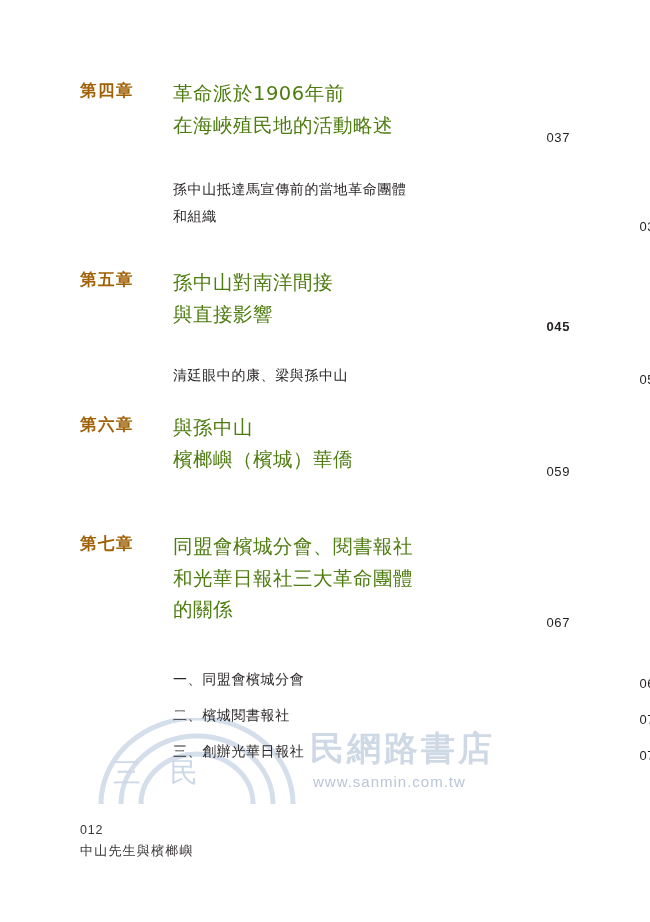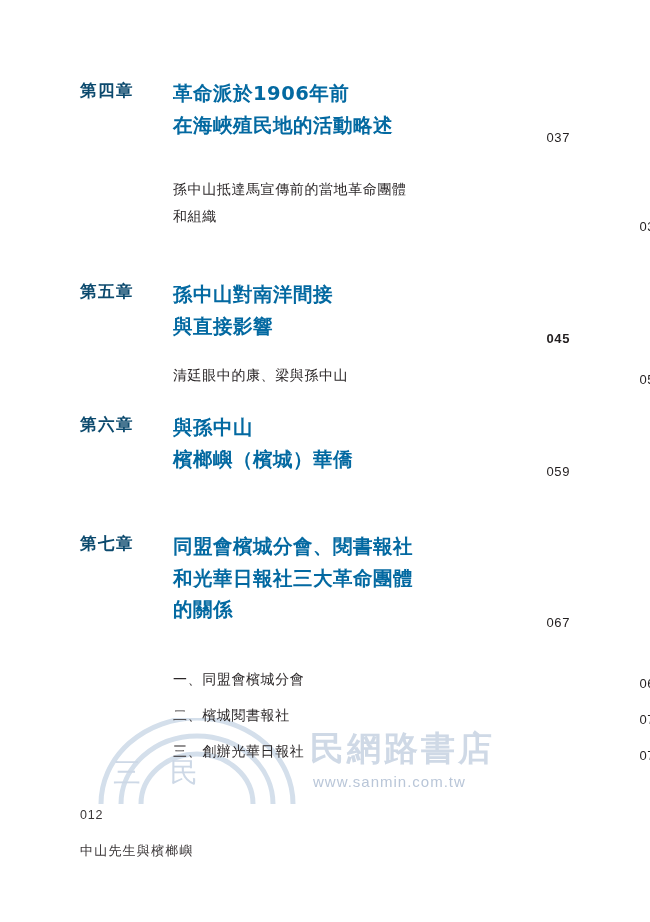--- a/index.html
+++ b/index.html
@@ -85,30 +85,30 @@
   .entry-row {
     display: flex;
     align-items: flex-start;
   }
   .ch-label {
     width: 93px;
     flex: 0 0 93px;
     font-size: 16.5px;
     font-weight: bold;
     letter-spacing: 1.5px;
-    color: #0c4a6e;
+    color: #a16207;
     line-height: 1.6;
     white-space: nowrap;
   }
   .ch-title {
     flex: 1 1 auto;
     font-size: 19.5px;
-    font-weight: bold;
+    font-weight: normal;
     letter-spacing: 0.5px;
-    color: #0369a1;
+    color: #4d7c0f;
     line-height: 1.62;
   }
   .ch-title .line {
     display: block;
     white-space: nowrap;
   }
   .page-num {
     position: absolute;
     right: 0;
     font-size: 13px;
@@ -136,21 +136,21 @@
     position: absolute;
     left: 80px;
     bottom: 62px;
     z-index: 2;
   }
   .folio {
     font-size: 12.5px;
     color: #3a3637;
     letter-spacing: 0.8px;
     font-family: "Liberation Sans", sans-serif;
-    margin-bottom: 20px;
+    margin-bottom: 5px;
   }
   .book-title {
     font-size: 13px;
     color: #3a3637;
     letter-spacing: 1.2px;
   }
 </style>
 </head>
 <body>
 
@@ -181,21 +181,21 @@
       </div>
       <div class="page-num" style="top:52px;">037</div>
     </div>
 
     <div class="sub" style="position:absolute; left:80px; top:176px; width:490px;">
       <span class="line">孫中山抵達馬宣傳前的當地革命團體</span>
       <span class="line">和組織</span>
       <div class="page-num" style="top:38px;">039</div>
     </div>
 
-    <div class="entry" style="position:absolute; left:80px; top:267px; width:490px;margin-top:12px;">
+    <div class="entry" style="position:absolute; left:80px; top:267px; width:490px;">
       <div class="entry-row">
         <div class="ch-label">第五章</div>
         <div class="ch-title">
           <span class="line">孫中山對南洋間接</span>
           <span class="line">與直接影響</span>
         </div>
       </div>
       <div class="page-num" style="top:52px;font-weight:bold;">045</div>
     </div>
 

